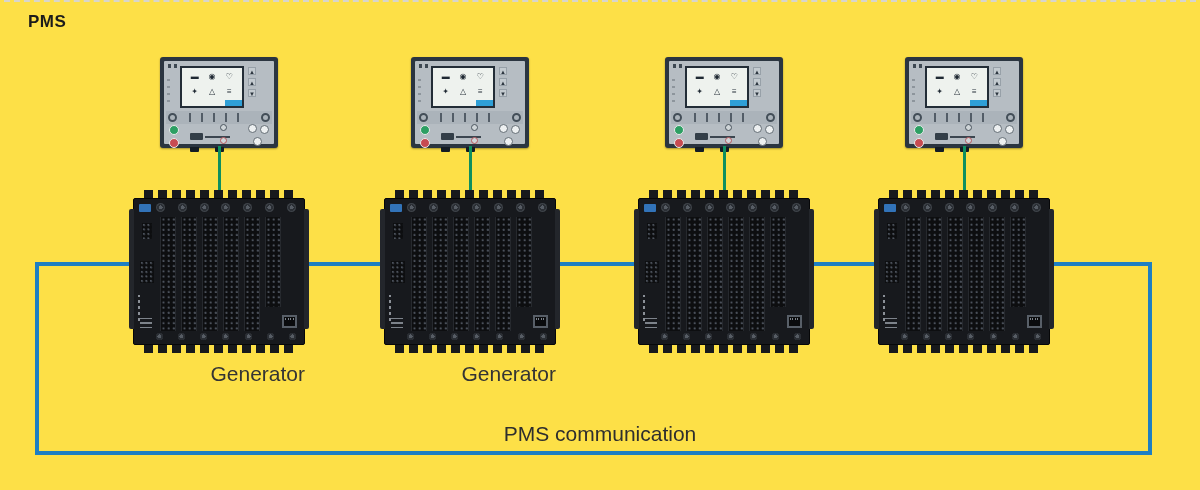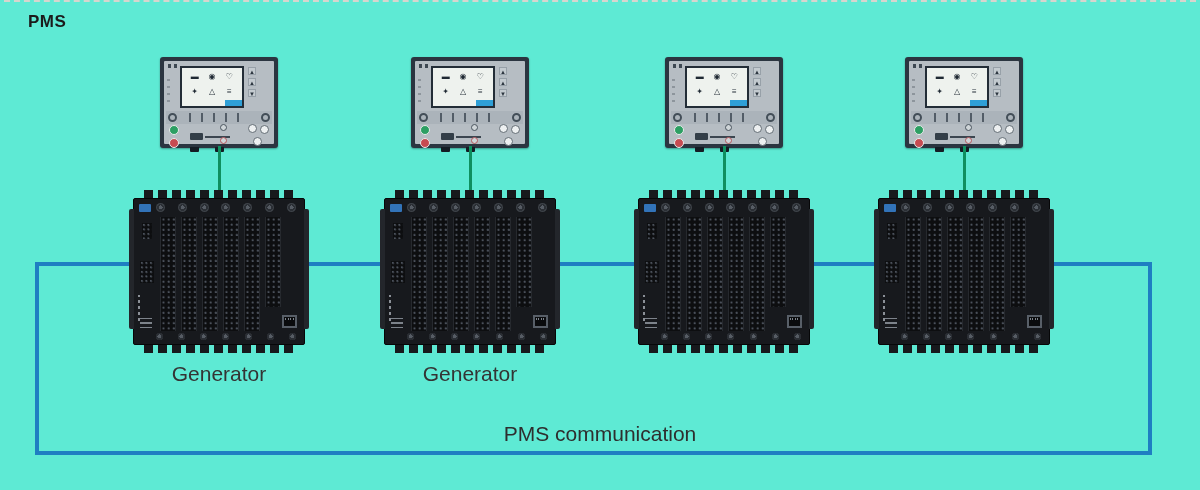--- a/index.html
+++ b/index.html
@@ -1,17 +1,17 @@
 <!DOCTYPE html>
 <html><head>
 <meta charset="utf-8">
 <style>
   * { margin:0; padding:0; box-sizing:border-box; }
   body { font-family:"Liberation Sans", sans-serif; background:#fff; }
-  .canvas { position:relative; width:1200px; height:490px; background:#5eead4; overflow:hidden; }
+  .canvas { position:relative; width:1200px; height:490px; background:#fde047; overflow:hidden; }
 
   .top-dashed { position:absolute; top:0; left:4px; right:4px; height:0;
     border-top:2px dashed #d7d5cd; }
 
   .pms-title { position:absolute; left:28px; top:12px; font-size:17px; font-weight:bold; color:#1b1b1b; letter-spacing:.5px; }
 
   
   .bus { position:absolute; background:#1e7fc2; z-index:0; }
   .bus-mid    { left:35px;   top:262px; width:1117px; height:4px; }
   .bus-left   { left:35px;   top:262px; width:4px;    height:193px; }
@@ -97,21 +97,21 @@
   .pinblock.pb { left:6px; top:62px; width:14px; height:22px; }
   .sidetext { position:absolute; left:4px; top:96px; width:2px; height:26px;
     background:repeating-linear-gradient(0deg,#8b9097 0 3px,transparent 3px 6px); }
   .marks { position:absolute; left:6px; bottom:16px; width:12px; height:12px;
     background:repeating-linear-gradient(0deg,#7d838b 0 1.5px,transparent 1.5px 4.5px); }
   .ethernet { position:absolute; right:7px; bottom:16px; width:15px; height:13px;
     background:#0a0b0d; border:2px solid #585f68; }
   .ethernet::after { content:""; position:absolute; left:1px; right:1px; top:1px; height:2px;
     background:repeating-linear-gradient(90deg,#7e858d 0 1px,transparent 1px 2.5px); }
 
-  .unit-label { margin-top:9px; text-align:center; font-size:21px; color:#343434; }
+  .unit-label { margin-top:9px; text-align:right; font-size:21px; color:#343434; }
 </style>
 </head>
 <body>
 
 <div class="canvas">
   <div class="top-dashed"></div>
   <div class="pms-title">PMS</div>
 
   <div class="bus bus-mid"></div>
   <div class="bus bus-left"></div>

